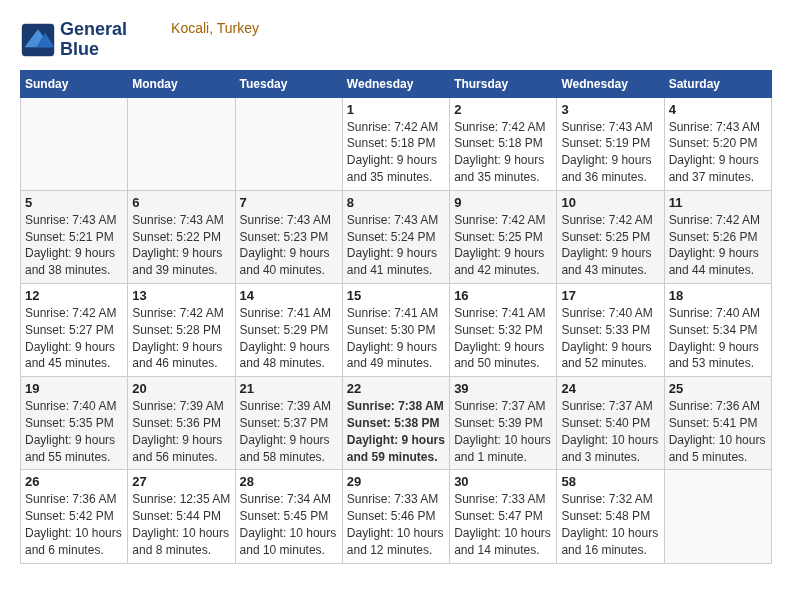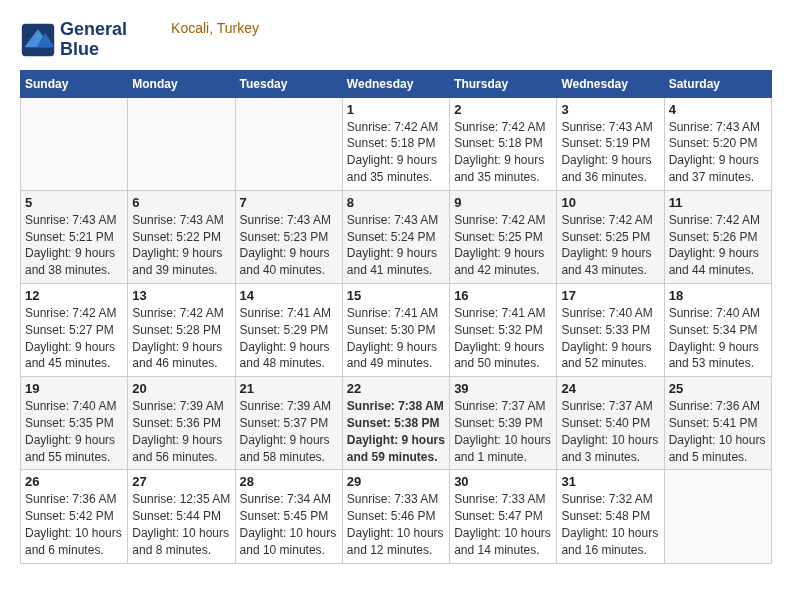--- a/index.html
+++ b/index.html
@@ -334,21 +334,21 @@
 and 12 minutes.</div>
         </td>
         <td>
           <div class="day-number">30</div>
           <div class="day-info" style="white-space: pre-line;">Sunrise: 7:33 AM
 Sunset: 5:47 PM
 Daylight: 10 hours
 and 14 minutes.</div>
         </td>
         <td>
-          <div class="day-number">31</div>
+          <div class="day-number">58</div>
           <div class="day-info" style="white-space: pre-line;">Sunrise: 7:32 AM
 Sunset: 5:48 PM
 Daylight: 10 hours
 and 16 minutes.</div>
         </td>
         <td class="empty-cell"></td>
       </tr>
     </tbody>
 </table>
 

